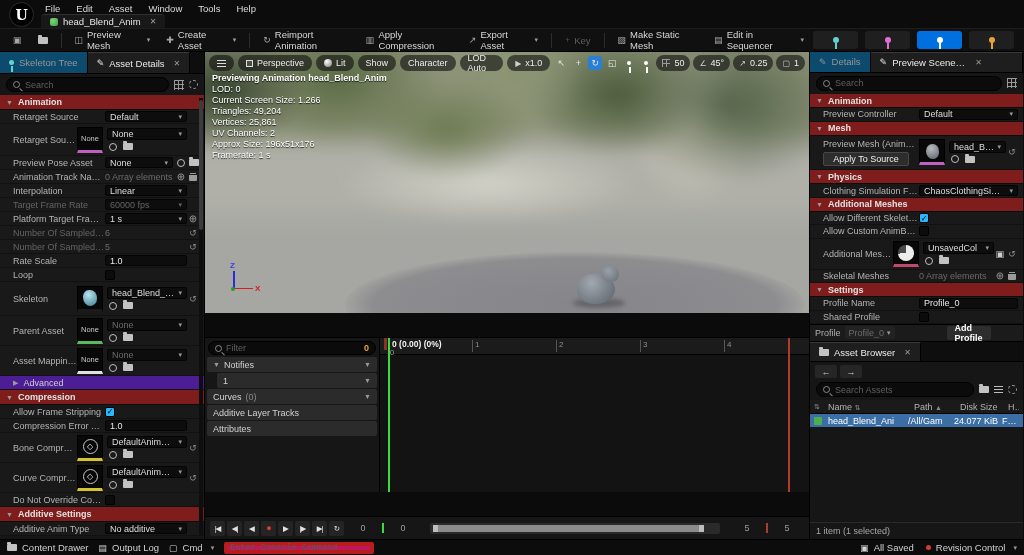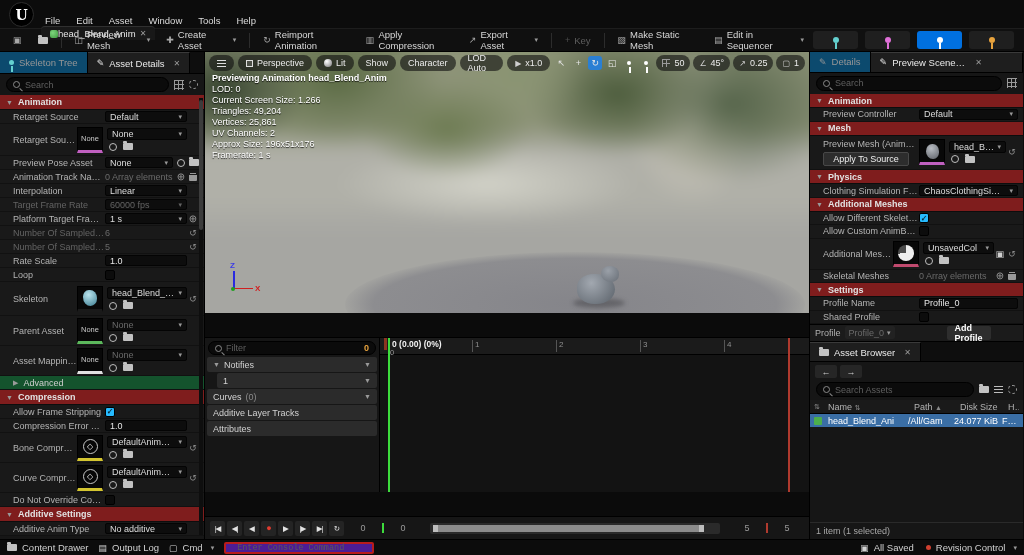--- a/index.html
+++ b/index.html
@@ -6,24 +6,24 @@
   html,body { width:1024px; height:555px; overflow:hidden; background:#0b0b0b;
     font-family:"Liberation Sans", sans-serif; font-size:9px; color:#cfcfcf; }
   .ell { overflow:hidden; white-space:nowrap; text-overflow:ellipsis; }
 
   
   #header { height:52px; background:#0c0c0c; }
   #topbar { height:28px; display:flex; }
   .logo { width:25px; height:25px; margin:2px 7px 0 9px; background:#000; border:1px solid #2c2c2c;
     border-radius:50%; display:flex; align-items:center; justify-content:center;
     color:#fff; font-family:"DejaVu Serif",serif; font-size:14px; font-weight:bold; }
-  .menucol { display:flex; flex-direction:column; flex:1;margin-top:12px; }
+  .menucol { display:flex; flex-direction:column; flex:1; }
   .menus { display:flex; gap:16px; padding:3px 0 0 4px; color:#dcdcdc; font-size:9.5px; height:13px;}
   .doc-tabs { display:flex; margin-top:1px; }
-  .doc-tab { display:flex; align-items:center; background:#181818; border-top:1px solid #303030;
+  .doc-tab { display:flex; align-items:center; gap:5px; background:#181818; border-top:1px solid #303030;
     border-radius:4px 4px 0 0; padding:4px 9px; height:14px; color:#e6e6e6; font-size:9.5px; }
   .anim-dot { width:8px; height:8px; border-radius:2px;
     background:radial-gradient(circle at 35% 35%, #7ed67e, #3f9b3f); }
   .x { color:#9a9a9a; font-size:8px; margin-left:4px; }
   #toolbar { height:24px; display:flex; align-items:center; gap:2px; padding:0 6px;
     background:#101010; border-top:1px solid #1d1d1d; border-bottom:1px solid #000; }
   .tbtn { display:flex; align-items:center; gap:4px; padding:3px 7px; border-radius:3px; color:#d8d8d8;
     font-size:9.5px; cursor:default; }
   .tbtn .gi { color:#a8a8a8; font-size:9px; }
   .tbtn.dim { color:#5e5e5e; } .tbtn.dim .gi { color:#4c4c4c; }
@@ -218,22 +218,22 @@
   .sorti { color:#8a8a8a; font-size:7px; }
   .abrow-row { display:flex; align-items:center; height:13px; background:#3a6ea5; color:#fff;
     padding:0 4px; gap:2px; }
   .a-ic { width:8px; height:8px; border-radius:1px; background:#4cae4c; flex:none; margin-right:4px;}
   .ab-footer { margin-top:auto; border-top:1px solid #2a2a2a; padding:3px 6px; color:#a8a8a8; }
 
   
   #statusbar { height:16px; background:#0c0c0c; border-top:1px solid #000; display:flex;
     align-items:center; gap:10px; padding:0 7px; }
   .sb-item { display:flex; align-items:center; gap:5px; color:#d2d2d2; font-size:9.5px; }
-  .console { width:150px; height:12px; background:#4c1d95; border:2px solid #b91c1c; border-radius:2px;
-    display:flex; align-items:center; padding:0 11px; }
+  .console { width:150px; height:12px; background:#be185d; border:4px solid #b91c1c; border-radius:2px;
+    display:flex; align-items:center; padding:0 2px; }
   .console input { flex:1; min-width:0; background:transparent; border:0; outline:0; color:#b8b8b8;
     font-family:"Liberation Mono", monospace; font-size:8.5px; }
   .console input::placeholder { color:#5a5a5a; }
   .sb-right { margin-left:auto; display:flex; gap:12px; }
   .rc-dot { width:5px; height:5px; border-radius:50%; background:#d04030; }
   .gi { font-size:9px; }
 </style>
 </head>
 <body>
 
@@ -493,21 +493,21 @@
               <span class="chev">▾</span>
             </span>
           <span class="icons">
               <span class="usel"></span>
               <span class="i-folder"></span>
             </span>
         </span>
         <span class="reset"></span>
       </div>
 
-      <div class="frow" style="background:#14532d">
+      <div class="frow" style="background:#4c1d95">
         <span class="twist">▶</span>
         <span style="margin-left:5px;color:#cfcfcf">Advanced</span>
       </div>
 
       <div class="sechdr">
           <span class="twist">▼</span>
           <span>Compression</span>
         </div>
 
       <div class="frow">

